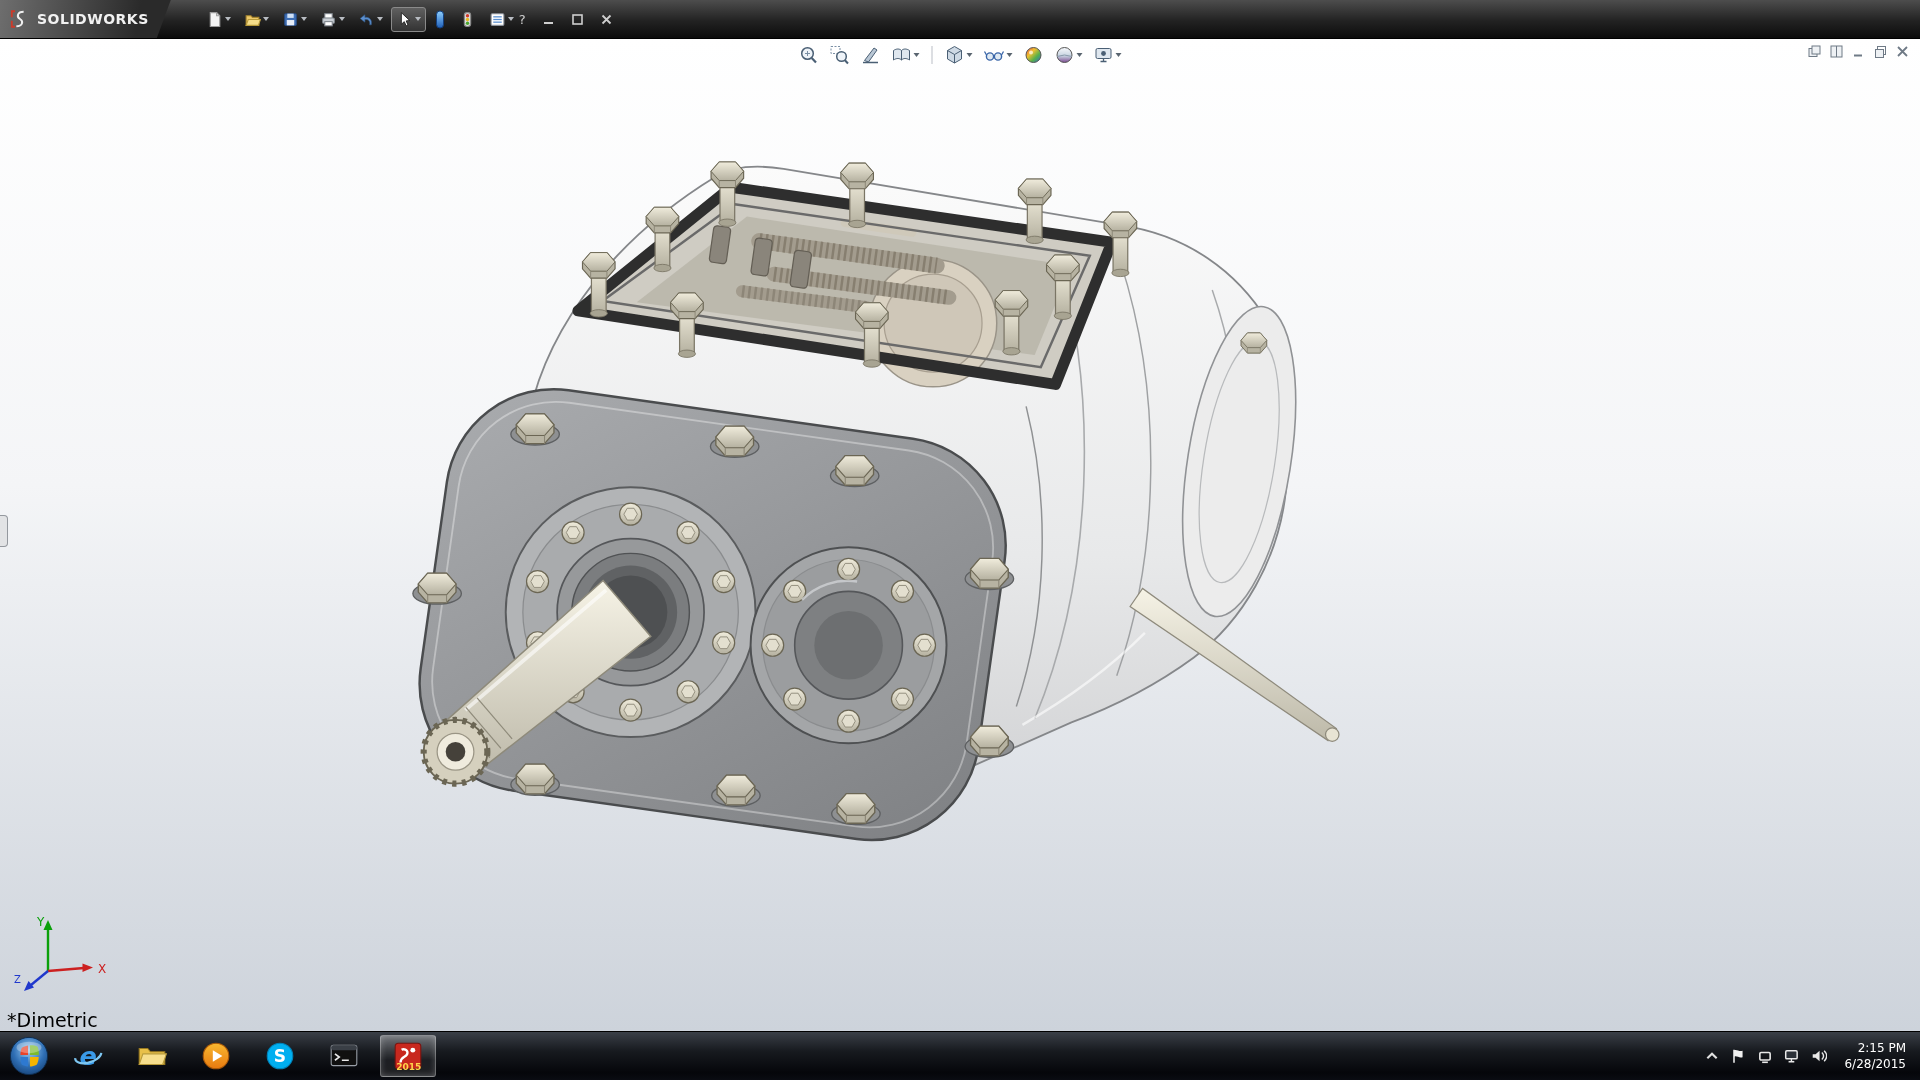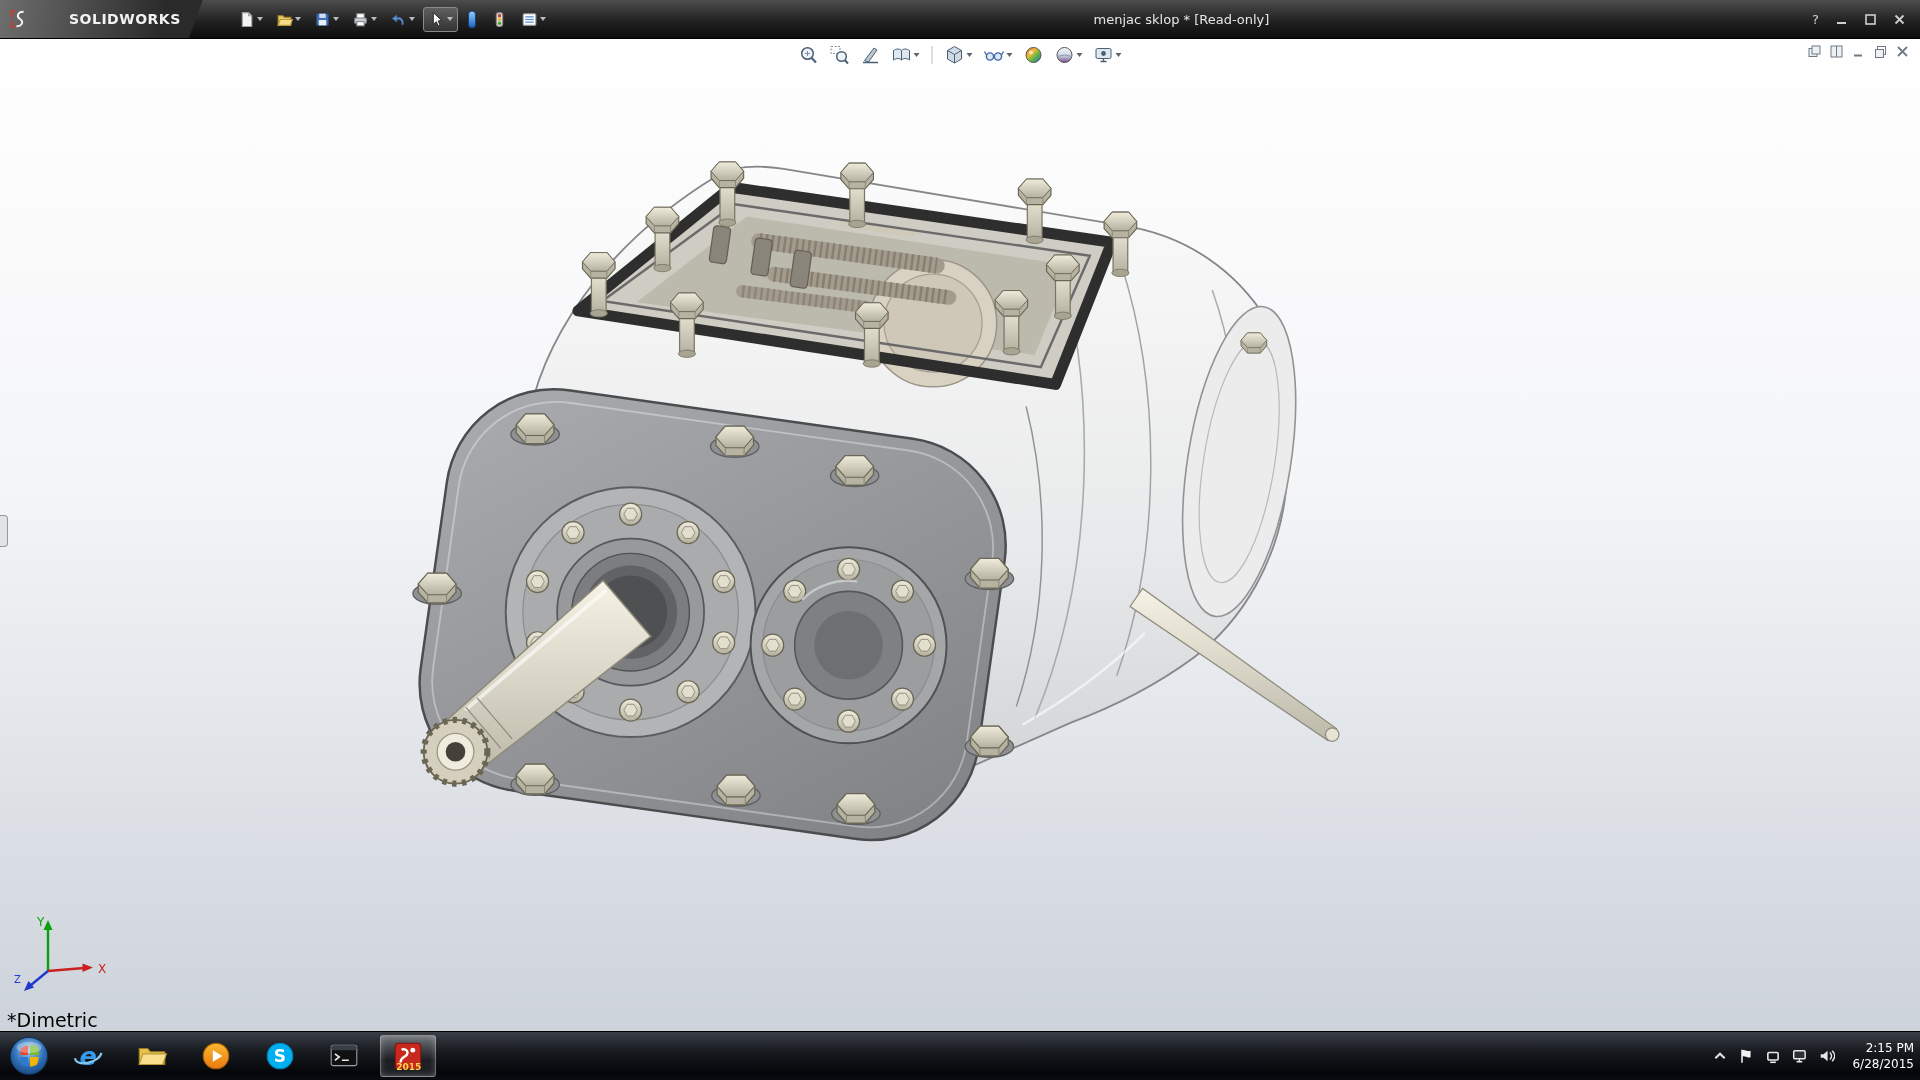--- a/index.html
+++ b/index.html
@@ -3,21 +3,21 @@
 <meta charset="utf-8">
 <style>
   * { box-sizing: border-box; margin: 0; padding: 0; }
   html,body { width:1920px; height:1080px; overflow:hidden; font-family:"DejaVu Sans","Liberation Sans",sans-serif; background:#000; }
 
   
   .titlebar { position:absolute; top:0; left:0; right:0; height:39px;
     background:linear-gradient(#4d4d4d,#222 55%,#0c0c0c); display:flex; align-items:center; border-bottom:1px solid #000; }
   .logo-plate { height:100%; display:flex; align-items:center; gap:7px; padding:0 22px 0 10px;
     background:linear-gradient(100deg,#6e6e6e,#2a2a2a 80%); clip-path:polygon(0 0,100% 0,calc(100% - 14px) 100%,0 100%); }
-  .brand { color:#f2f2f2; font-size:14px; font-weight:bold; letter-spacing:.5px;margin-left:32px; }
+  .brand { color:#f2f2f2; font-size:14px; font-weight:bold; letter-spacing:.5px; }
   .tb-icons { display:flex; align-items:center; gap:3px; margin-left:30px; }
   .tb-btn { display:flex; align-items:center; gap:2px; padding:3px 4px; border-radius:3px; border:1px solid transparent; }
   .tb-btn.selected { border:1px solid #8a8a8a; background:linear-gradient(#606060,#333); }
   .caret { width:0; height:0; border-left:3px solid transparent; border-right:3px solid transparent; border-top:4px solid #b8bcc2; display:inline-block; }
   .title-text { flex:1; text-align:center; color:#e6e6e6; font-size:13px; white-space:nowrap; }
   .win-controls { display:flex; align-items:center; gap:16px; padding-right:14px; }
   .help { color:#cfcfcf; font-size:13px; }
 
   
   .viewport { position:absolute; top:39px; left:0; right:0; height:992px;
@@ -39,21 +39,21 @@
   .view-label { position:absolute; left:7px; bottom:0px; font-size:19px; color:#000; z-index:4;text-align:right; }
 
   
   .taskbar { position:absolute; bottom:0; left:0; right:0; height:49px;
     background:linear-gradient(#3a3f47,#171a1f 40%,#05060a 85%,#0a0c12); display:flex; align-items:center; border-top:1px solid #000; }
   .start-orb { margin-left:8px; flex:none; }
   .task-items { display:flex; align-items:center; gap:8px; margin-left:10px; height:100%; }
   .task-item { width:56px; height:42px; display:flex; align-items:center; justify-content:center; border-radius:3px; border:1px solid transparent; }
   .task-item.active { background:linear-gradient(rgba(255,255,255,.30),rgba(255,255,255,.06) 60%,rgba(255,255,255,.12));
     border:1px solid rgba(255,255,255,.35); box-shadow:inset 0 0 6px rgba(255,255,255,.25); }
-  .tray { margin-left:auto; display:flex; align-items:center; gap:11px; }
+  .tray { margin-left:auto; display:flex; align-items:center; gap:11px; padding-right:8px; }
   .clock { text-align:right; color:#fff; font-size:12px; line-height:1.35; padding:0 6px; }
 </style>
 </head>
 <body>
 
 <div class="titlebar">
   <div class="logo-plate">
     <svg width="20" height="20" viewBox="0 0 22 22">
       <path d="M15 3 C8 3 7 8.5 11 11 C15 13.5 14 19 7 19" fill="none" stroke="#efefef" stroke-width="2.2"></path>
       <path d="M5.5 2.5 L2 2.5 L2 9 M2 13 L2 19.5 L5.5 19.5" fill="none" stroke="#cc3a2a" stroke-width="2"></path>
@@ -127,21 +127,20 @@
       <svg width="17" height="17" viewBox="0 0 16 16">
         <rect x="2" y="2.5" width="12" height="11" rx="1" fill="#fff" stroke="#8a9099"></rect>
         <line x1="4" y1="5.5" x2="12" y2="5.5" stroke="#5a8fd0" stroke-width="1.2"></line>
         <line x1="4" y1="8" x2="12" y2="8" stroke="#5a8fd0" stroke-width="1.2"></line>
         <line x1="4" y1="10.5" x2="12" y2="10.5" stroke="#5a8fd0" stroke-width="1.2"></line>
       </svg>
         <span class="caret"></span>
     </div>
   </div>
 
-  <div class="title-text">menjac sklop * [Read-only]</div>
 
   <div class="win-controls">
     <span class="help">?</span>
     <svg width="13" height="13" viewBox="0 0 13 13">
         <line x1="2" y1="10" x2="11" y2="10" stroke="#cfcfcf" stroke-width="2"></line>
       </svg>
     <svg width="13" height="13" viewBox="0 0 13 13">
         <rect x="2" y="2" width="9" height="9" fill="none" stroke="#cfcfcf" stroke-width="1.6"></rect>
       </svg>
     <svg width="13" height="13" viewBox="0 0 13 13">

